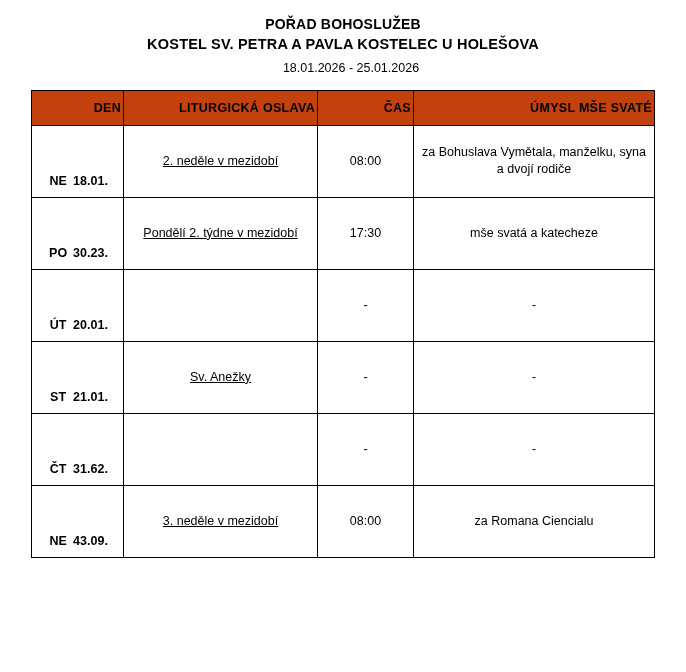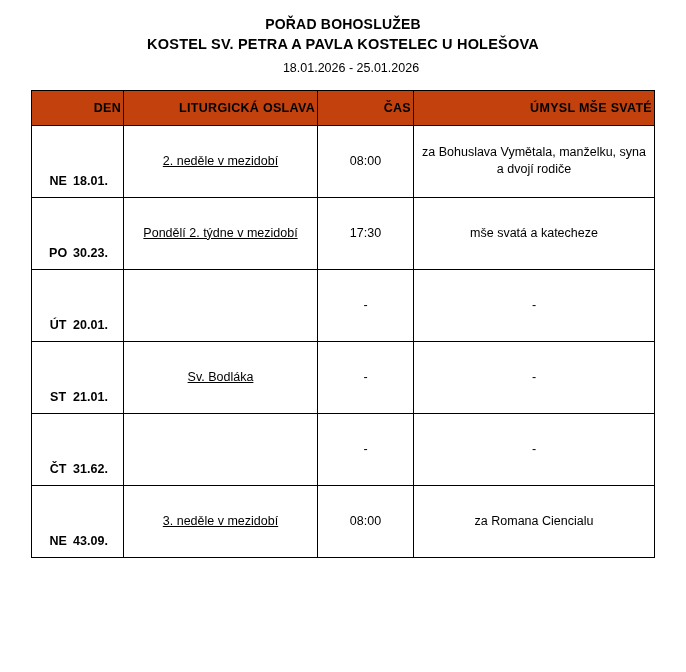--- a/index.html
+++ b/index.html
@@ -150,21 +150,21 @@
           <span class="dow">ÚT</span><span class="date">20.01.</span>
         </td>
         <td class="celebration"></td>
         <td class="time">-</td>
         <td class="intention">-</td>
       </tr>
       <tr>
         <td class="day-cell">
           <span class="dow">ST</span><span class="date">21.01.</span>
         </td>
-        <td class="celebration">Sv. Bodláka</td>
+        <td class="celebration">Sv. Anežky</td>
         <td class="time">-</td>
         <td class="intention">-</td>
       </tr>
       <tr>
         <td class="day-cell">
           <span class="dow">ČT</span><span class="date">31.62.</span>
         </td>
         <td class="celebration"></td>
         <td class="time">-</td>
         <td class="intention">-</td>

